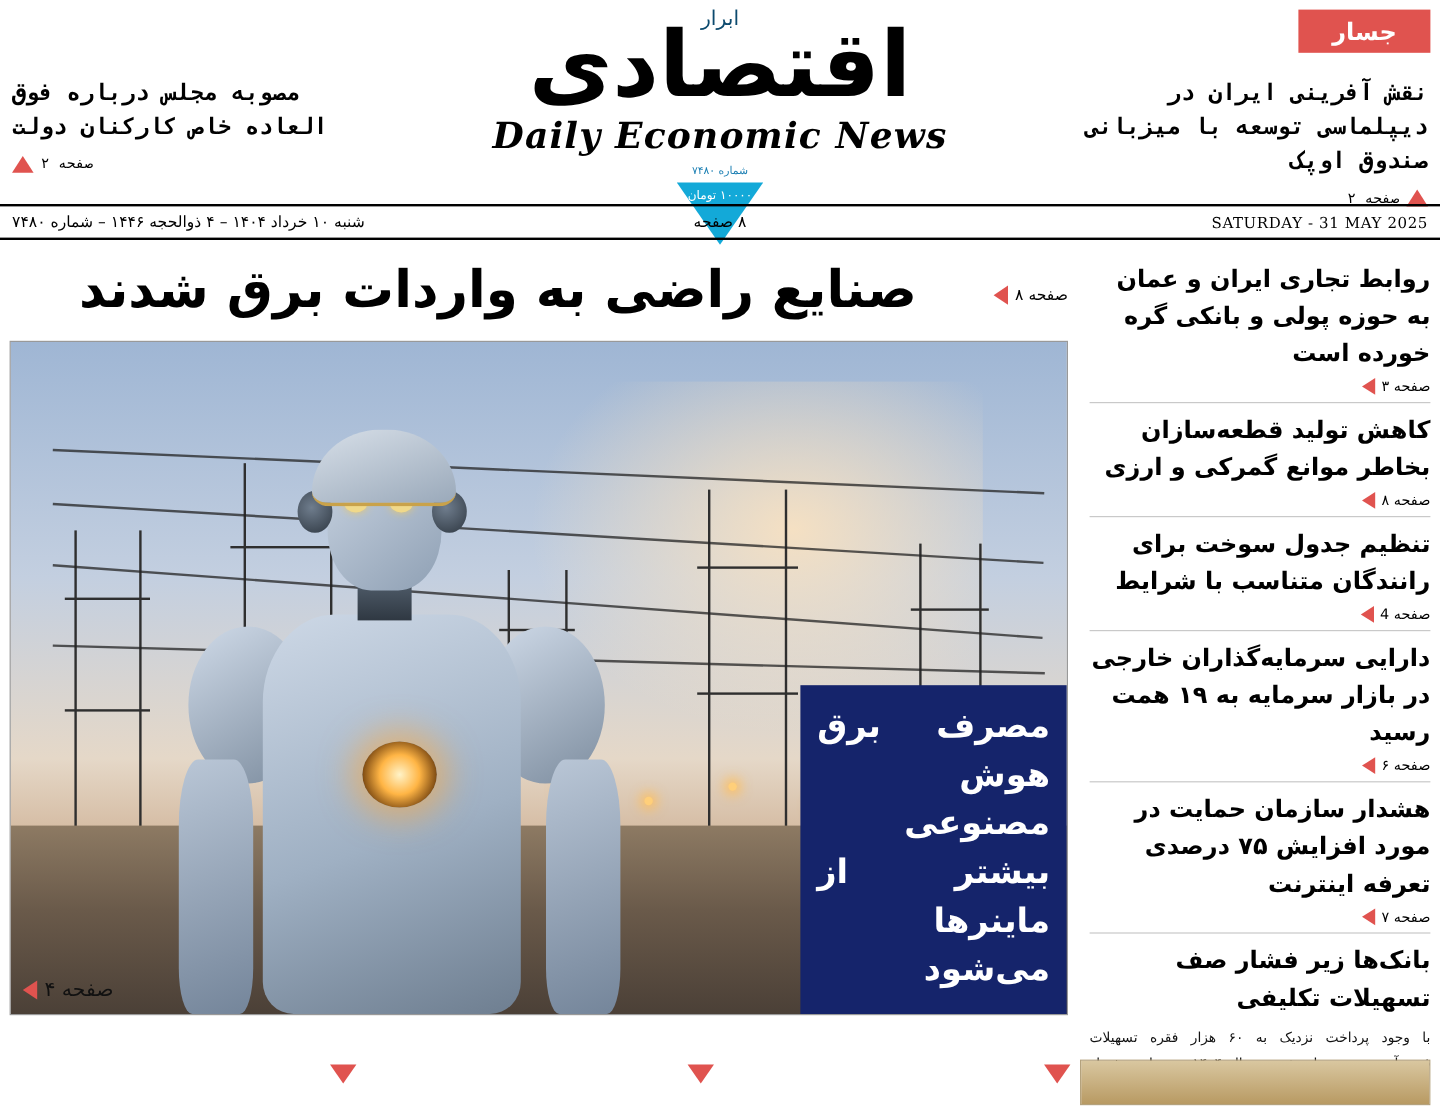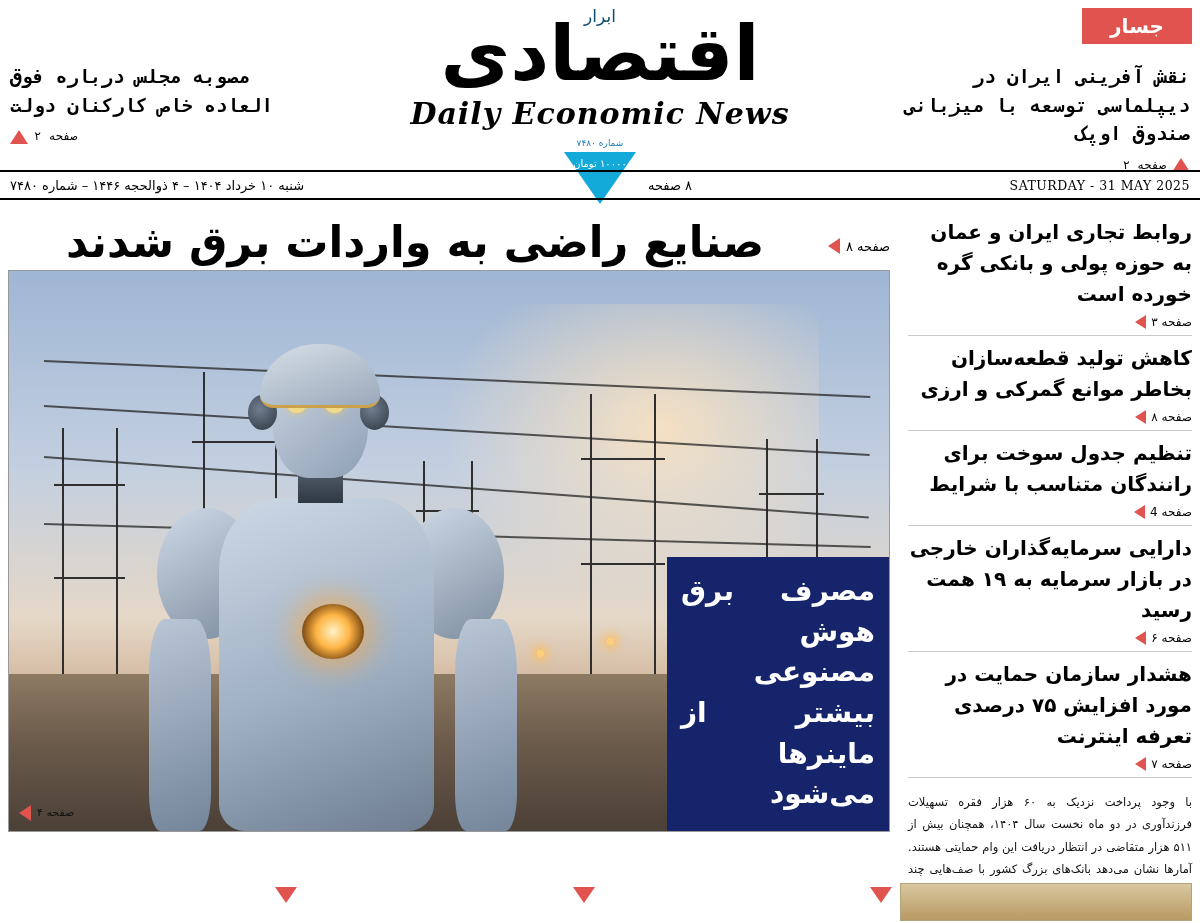--- a/index.html
+++ b/index.html
@@ -78,21 +78,21 @@
 
   
   .datebar{
     position:relative;height:30px;
     border-top:2px solid #000;border-bottom:2px solid #000;
     display:flex;align-items:center;justify-content:space-between;
     padding:0 10px;font-size:13px;
     box-sizing:border-box;
   }
   .datebar .en{font-family:"DejaVu Serif", serif;font-size:12.5px;letter-spacing:.5px;}
-  .datebar .pages{position:absolute;left:50%;transform:translateX(-50%);margin-left:70px;font-size:13px;}
+  .datebar .pages{position:absolute;left:50%;transform:translateX(-50%);font-size:13px;}
 
   
   .content{display:flex;flex-direction:row;padding:10px 8px 0 8px;box-sizing:border-box;}
   .col-right{width:292px;flex:0 0 292px;padding-left:8px;box-sizing:border-box;}
   .col-main{flex:1;padding-right:6px;box-sizing:border-box;}
 
   .sidebar-item{
     border-bottom:1px solid #c9c9c9;
     padding:7px 0 6px 0;
   }
@@ -123,21 +123,21 @@
     display:flex;align-items:center;gap:6px;font-size:13px;margin-top:22px;
     flex-direction:row-reverse;
   }
   .main-pagemark .tri{
     width:0;height:0;border-top:8px solid transparent;border-bottom:8px solid transparent;
     border-right:12px solid #e0534f;
   }
 
   
   .photo-wrap{
-    position:relative;margin-right:4px;
+    position:relative;margin-top:14px;margin-right:4px;
     height:560px;border:1px solid #999;overflow:hidden;
     background:linear-gradient(180deg,#9fb6d4 0%,#c3cfe0 35%,#e5d8c8 62%,#caa98a 80%,#6d5c50 100%);
   }
   .sky-glow{
     position:absolute;right:8%;top:6%;width:45%;height:55%;
     background:radial-gradient(ellipse at 60% 40%, rgba(255,228,190,.85), rgba(255,228,190,0) 65%);
   }
   .ground{
     position:absolute;left:0;right:0;bottom:0;height:28%;
     background:linear-gradient(180deg,#8d7a63 0%,#6a5a4a 45%,#4b4037 100%);
@@ -214,21 +214,21 @@
   .overlay-box{
     position:absolute;right:0;bottom:0;width:222px;
     background:#15246b;color:#fff;padding:14px 14px 16px 14px;
     box-sizing:border-box;
   }
   .overlay-box .line{
     font-size:28px;font-weight:bold;line-height:1.45;text-align:justify;text-align-last:justify;
   }
   .photo-pagemark{
     position:absolute;left:10px;bottom:10px;
-    display:flex;align-items:center;gap:6px;font-size:11px;color:#111;
+    display:flex;align-items:center;gap:6px;font-size:17px;color:#111;
     background:rgba(255,255,255,.0);flex-direction:row-reverse;text-align:right;
   }
   .photo-pagemark .tri{
     width:0;height:0;border-top:8px solid transparent;border-bottom:8px solid transparent;
     border-right:12px solid #e0534f;
   }
 
   
   .bottom-strip{
     position:absolute;left:0;right:0;bottom:0;height:40px;
@@ -328,20 +328,21 @@
 
       <div class="sidebar-item">
         <div class="si-title">هشدار سازمان حمایت در مورد افزایش ۷۵ درصدی تعرفه اینترنت</div>
         <div class="si-page">
           <span class="tri-red"></span>
           <span>صفحه ۷</span>
         </div>
       </div>
 
       <div class="sidebar-item">
+        <div class="si-title">بانک‌ها زیر فشار صف تسهیلات تکلیفی</div>
         <div class="si-body">با وجود پرداخت نزدیک به ۶۰ هزار فقره تسهیلات فرزندآوری در دو ماه نخست سال ۱۴۰۴، همچنان بیش از ۵۱۱ هزار متقاضی در انتظار دریافت این وام حمایتی هستند. آمارها نشان می‌دهد بانک‌های بزرگ کشور با صف‌هایی چند ده هزار نفری مواجه‌اند. بر اساس جدیدترین آمار منتشرشده از عملکرد بانک‌ها در پرداخت تسهیلات قرض‌الحسنه فرزندآوری از تاریخ ۱ فروردین ۱۴۰۴ تا پایان ۳۱ اردیبهشت ۱۴۰۴، مجموعاً ۵۹ هزار و ۷۶۹ فقره وام به ارزش ۵۲ هزار و ۸۱۸ میلیارد و ۶۱۰ میلیون ریال به متقاضیان پرداخت شده است...</div>
 
       </div>
 
     </div>
 
     <div class="col-main">
 
       <div class="main-head">
         <div class="main-pagemark">

